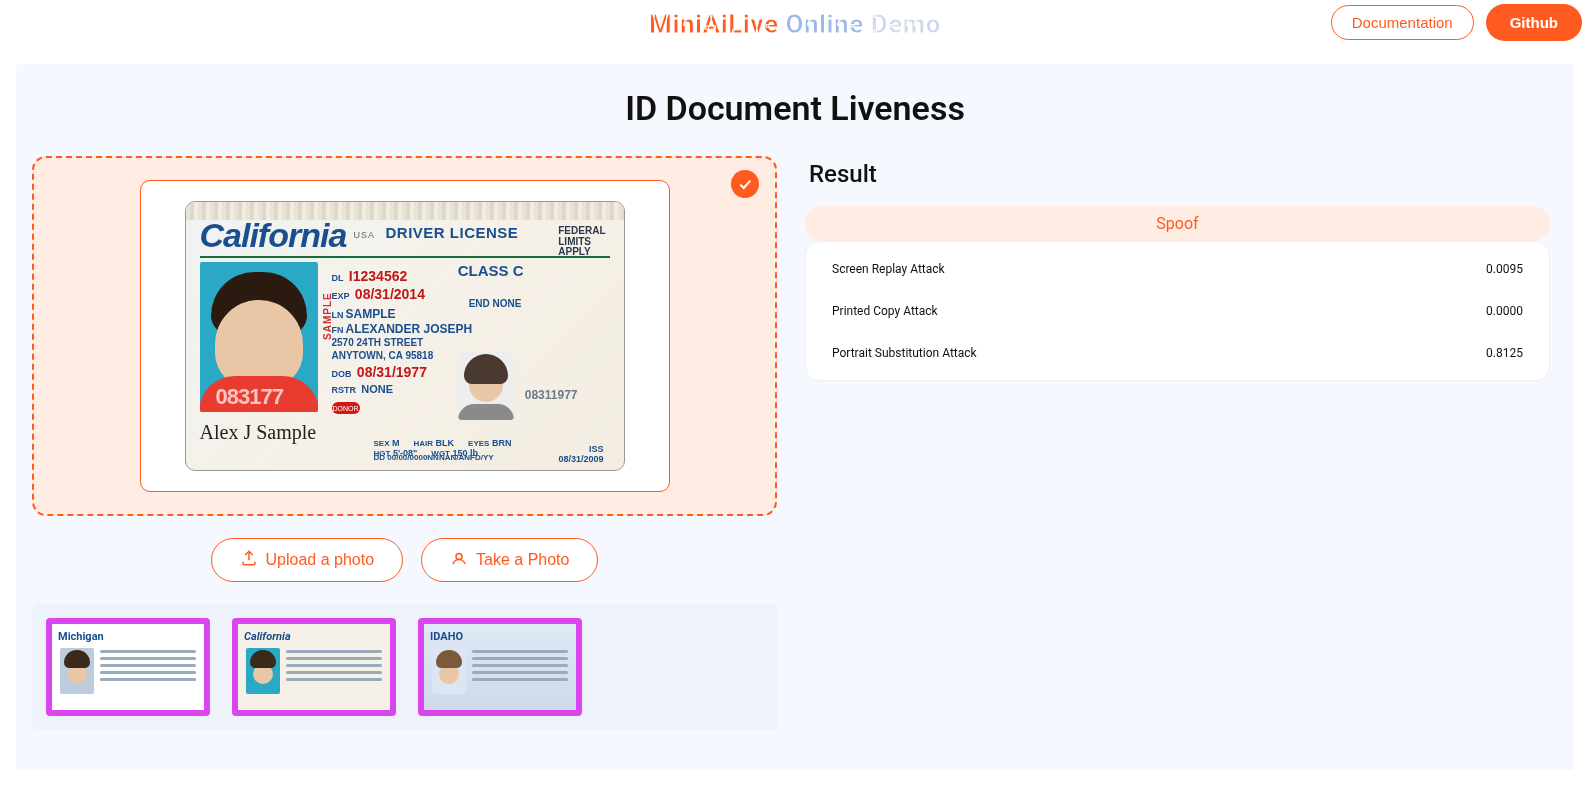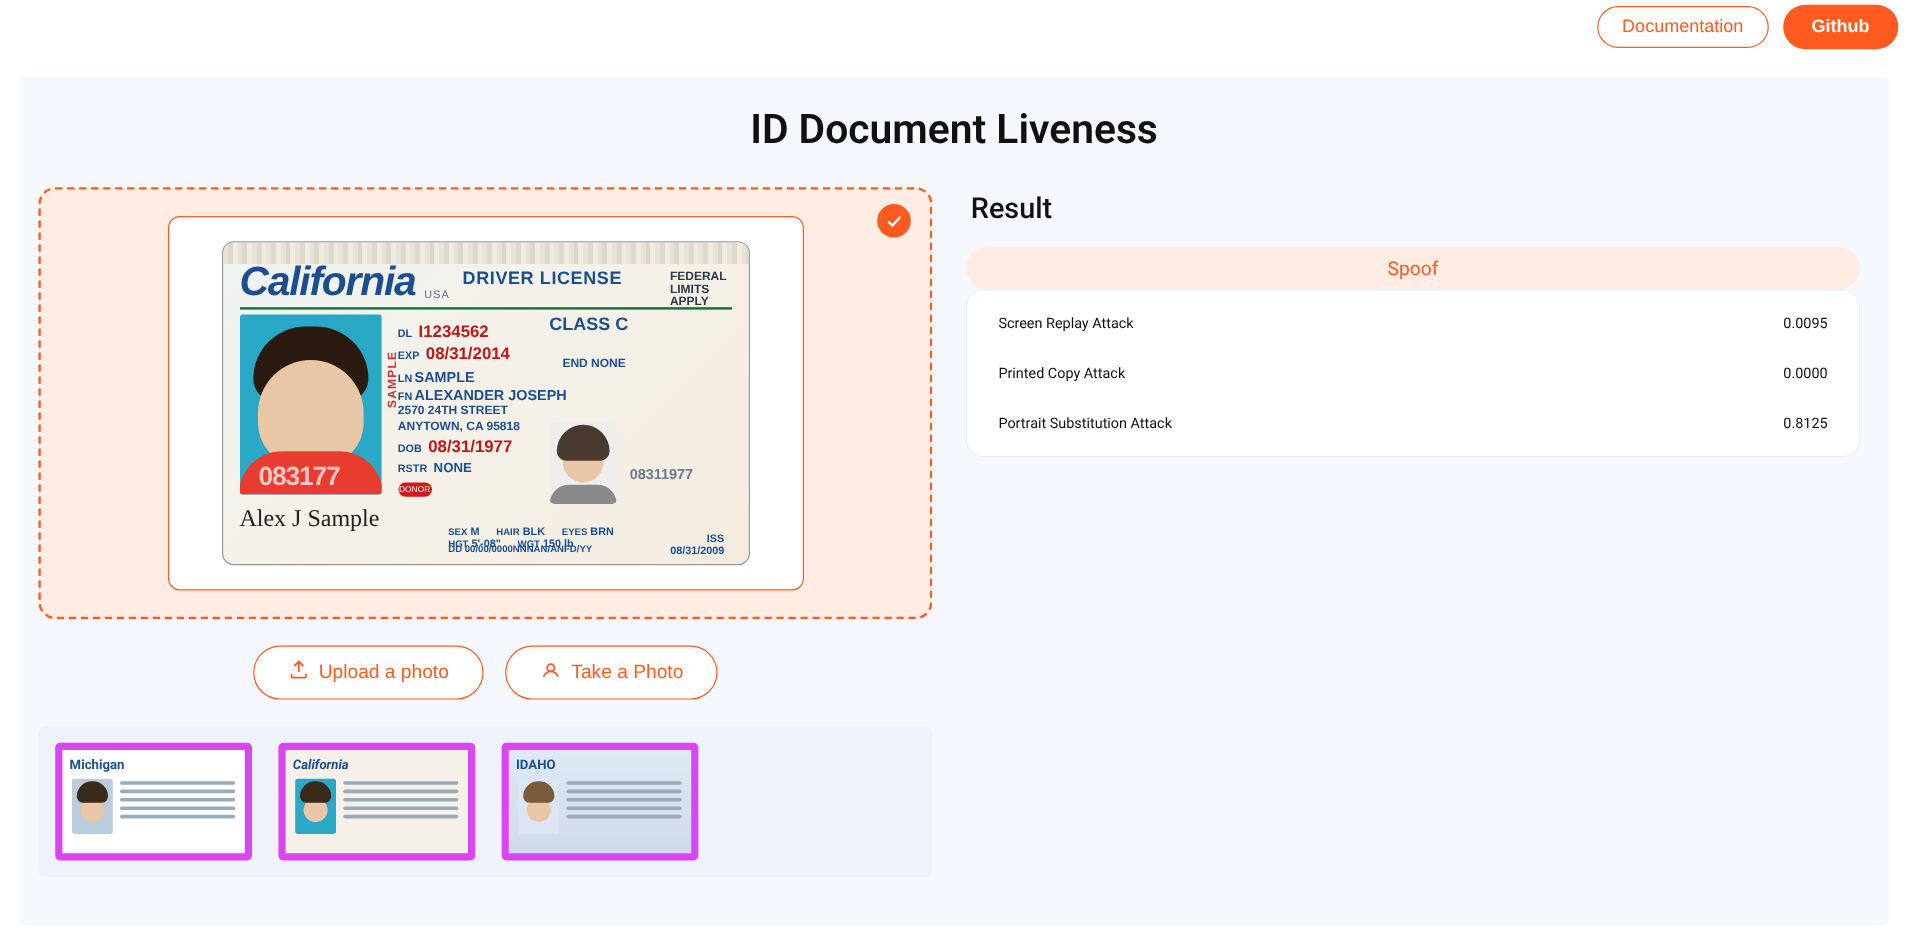--- a/index.html
+++ b/index.html
@@ -18,21 +18,21 @@
   .left, .right { flex: 1 1 0; }
   
   .dropzone { position: relative; border: 2px dashed #ff5a1f; border-radius: 14px; background: #ffece3; padding: 22px; }
   .check-badge { position: absolute; top: 12px; right: 16px; width: 28px; height: 28px; background: #ff5a1f; border-radius: 50%; display: flex; align-items: center; justify-content: center; }
   .check-badge svg { width: 16px; height: 16px; fill: none; stroke: #fff; stroke-width: 3; }
   .preview-card { width: 530px; max-width: 100%; margin: 0 auto; background: #fff; border: 1.5px solid #ff5a1f; border-radius: 10px; padding: 20px; display: flex; align-items: center; justify-content: center; }
   
   .license { width: 440px; height: 270px; border: 1px solid #999; border-radius: 10px; background: linear-gradient(135deg,#eef3f2 0%, #f6f1e8 50%, #f2ece1 100%); position: relative; padding: 8px 10px 6px 10px; overflow: hidden; font-family: Arial, sans-serif; }
   .lic-strip { position:absolute; top:0; left:0; right:0; height:18px; background: repeating-linear-gradient(90deg,#e8e3d6 0 4px,#ded8c8 4px 8px,#f1ecdf 8px 12px); }
   .lic-state { position:absolute; top:14px; left:14px; color:#1a4e8e; font-size:34px; font-weight:700; font-style:italic; letter-spacing:-1px; }
-  .lic-usa { position:absolute; top:38px; left:168px; font-size:9px; color:#5a6b7b; letter-spacing:1px; }
+  .lic-usa { position:absolute; top:28px; left:168px; font-size:9px; color:#5a6b7b; letter-spacing:1px; }
   .lic-title { position:absolute; top:22px; left:200px; color:#1a4e8e; font-size:15px; font-weight:700; letter-spacing:0.5px; }
   .lic-federal { position:absolute; top:24px; right:18px; font-size:10px; line-height:1.05; color:#2a3a4a; font-weight:600; }
   .lic-rule { position:absolute; top:54px; left:14px; right:14px; height:2px; background:#1a6b3c; }
   .lic-class { position:absolute; top:60px; right:100px; font-size:15px; font-weight:700; color:#1a4e8e; }
   .lic-photo { position:absolute; top:60px; left:14px; width:118px; height:150px; background: linear-gradient(#2aa9c7,#2aa9c7); border-radius:2px; display:flex; align-items:flex-end; justify-content:center; overflow:hidden; }
   .lic-photo .face { width:88px; height:88px; background:#e9c7a6; border-radius:50% 50% 40% 40%; margin-bottom:24px; position:relative; }
   .lic-photo .hair { position:absolute; top:10px; width:96px; height:62px; background:#2a1a0f; border-radius:48px 48px 20px 20px; }
   .lic-photo .shirt { position:absolute; bottom:0; width:120px; height:36px; background:#e73c2f; border-radius:40px 40px 0 0; }
   .lic-sample-vert { position:absolute; top:138px; left:136px; transform: rotate(-90deg); transform-origin:left top; font-size:10px; font-weight:700; color:#c33; letter-spacing:1px; }
   .lic-num-ghost { position:absolute; left:30px; top:182px; font-size:22px; font-weight:800; color:rgba(255,255,255,0.7); letter-spacing:-1px; }
@@ -73,20 +73,25 @@
   .right { padding: 0 8px; }
   .result-title { font-size:24px; font-weight:500; margin: 4px 0 18px 4px; }
   .pill { background:#ffece3; color:#ff5a1f; text-align:center; border-radius:20px; padding:8px 0; font-size:16px; }
   .scores { border:1px solid #eef0f4; border-radius:14px; padding:6px 24px; background:#fff; }
   .score-row { display:flex; justify-content:space-between; padding:14px 2px; font-size:12px; }
 </style>
 </head>
 <body>
 
 <div class="topbar">
+  <div class="brand">
+    <span class="w1">MiniAiLive</span>
+    <span class="w2">Online</span>
+    <span class="w3">Demo</span>
+  </div>
   <div class="top-actions">
     <button class="btn-outline">Documentation</button>
     <button class="btn-solid">Github</button>
   </div>
 </div>
 
 <div class="page">
   <h1 class="page-title">ID Document Liveness</h1>
   <div class="cols">
 

